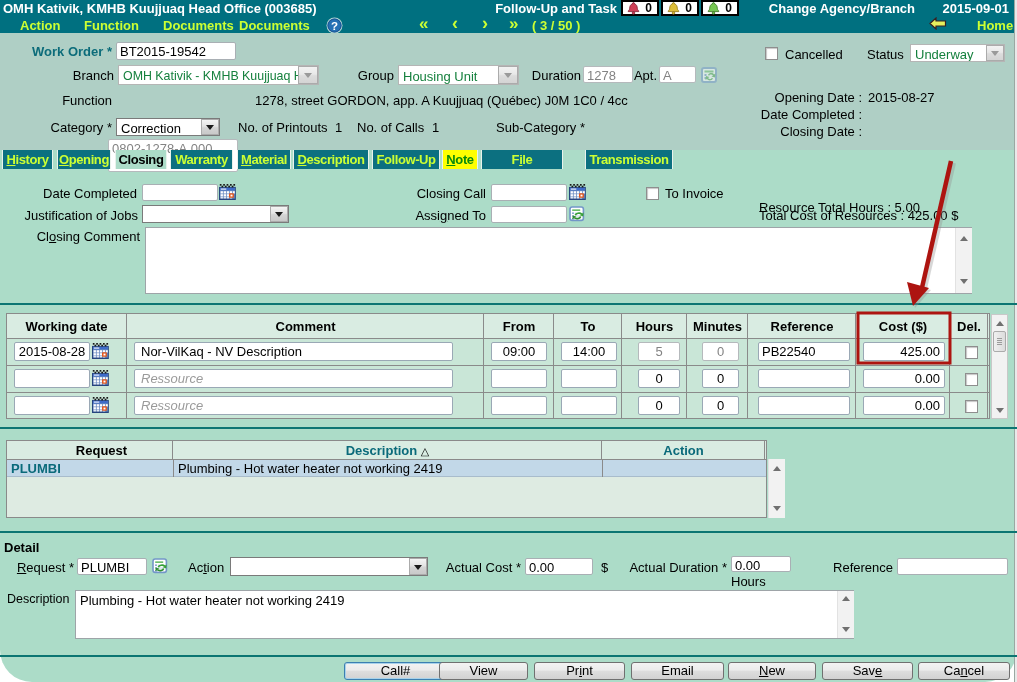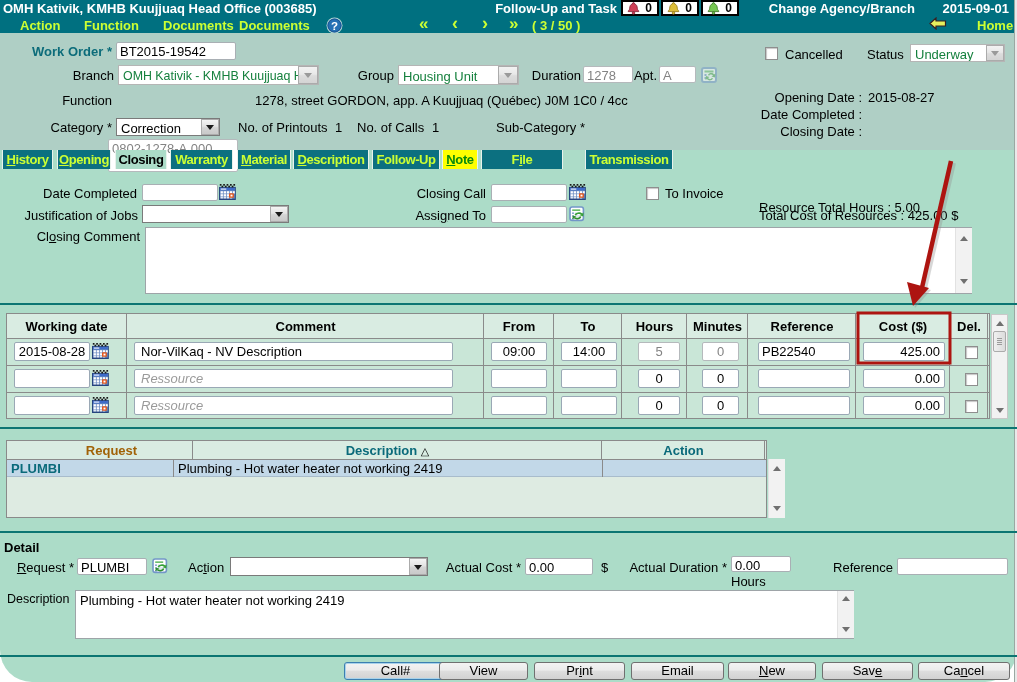--- a/index.html
+++ b/index.html
@@ -457,21 +457,21 @@
 <div class="scroll" style="left:991px;top:314px;height:105px;border:1px solid #C8C8C8;">
   <div class="tri up" style="top:6px;"></div>
   <div class="thumb" style="left:1px;top:16px;height:21px;width:13px;"></div>
   <div class="tri dn" style="top:93px;"></div>
 </div>
 
 <div class="tealline" style="top:427px;"></div>
 
 <div id="qtable" class="abs" style="left:6px;top:440px;width:761px;height:78px;border:1px solid #8A8A8A;background:#DEEBE2;">
       <div style="position:absolute;left:0;top:0;width:759px;height:18px;background:#D9ECE2;"></div>
-      <div style="position:absolute;left:0px;top:0;width:186px;height:18px;border-right:1px solid #8A8A8A;font-weight:bold;color:#a16207;text-align:center;line-height:19px;padding-left:24px;">Request</div>
+      <div style="position:absolute;left:0px;top:0;width:166px;height:18px;border-right:1px solid #8A8A8A;font-weight:bold;color:#000000;text-align:center;line-height:19px;padding-left:24px;">Request</div>
       <div style="position:absolute;left:167px;top:0;width:428px;height:18px;border-right:1px solid #8A8A8A;font-weight:bold;color:#0A6A7A;text-align:center;line-height:19px;">Description <span style="font-weight:normal;color:#000;font-size:11px;">△</span></div>
       <div style="position:absolute;left:596px;top:0;width:162px;height:18px;border-right:1px solid #8A8A8A;font-weight:bold;color:#0A6A7A;text-align:center;line-height:19px;">Action</div>
       <div style="position:absolute;left:0;top:18px;width:759px;height:1px;background:#8A8A8A;"></div>
       <div style="position:absolute;left:0;top:19px;width:759px;height:17px;background:#C2D8E8;border-bottom:1px solid #A8BCCC;"></div>
       <div style="position:absolute;left:166px;top:19px;width:1px;height:17px;background:#8A8A8A;"></div>
       <div style="position:absolute;left:595px;top:19px;width:1px;height:17px;background:#8A8A8A;"></div>
       <div style="position:absolute;left:4px;top:20px;font-weight:bold;color:#0A6A7A;">PLUMBI</div>
       <div style="position:absolute;left:171px;top:20px;">Plumbing - Hot water heater not working 2419</div>
     </div>
 <div class="scroll" style="left:768px;top:459px;height:59px;">

